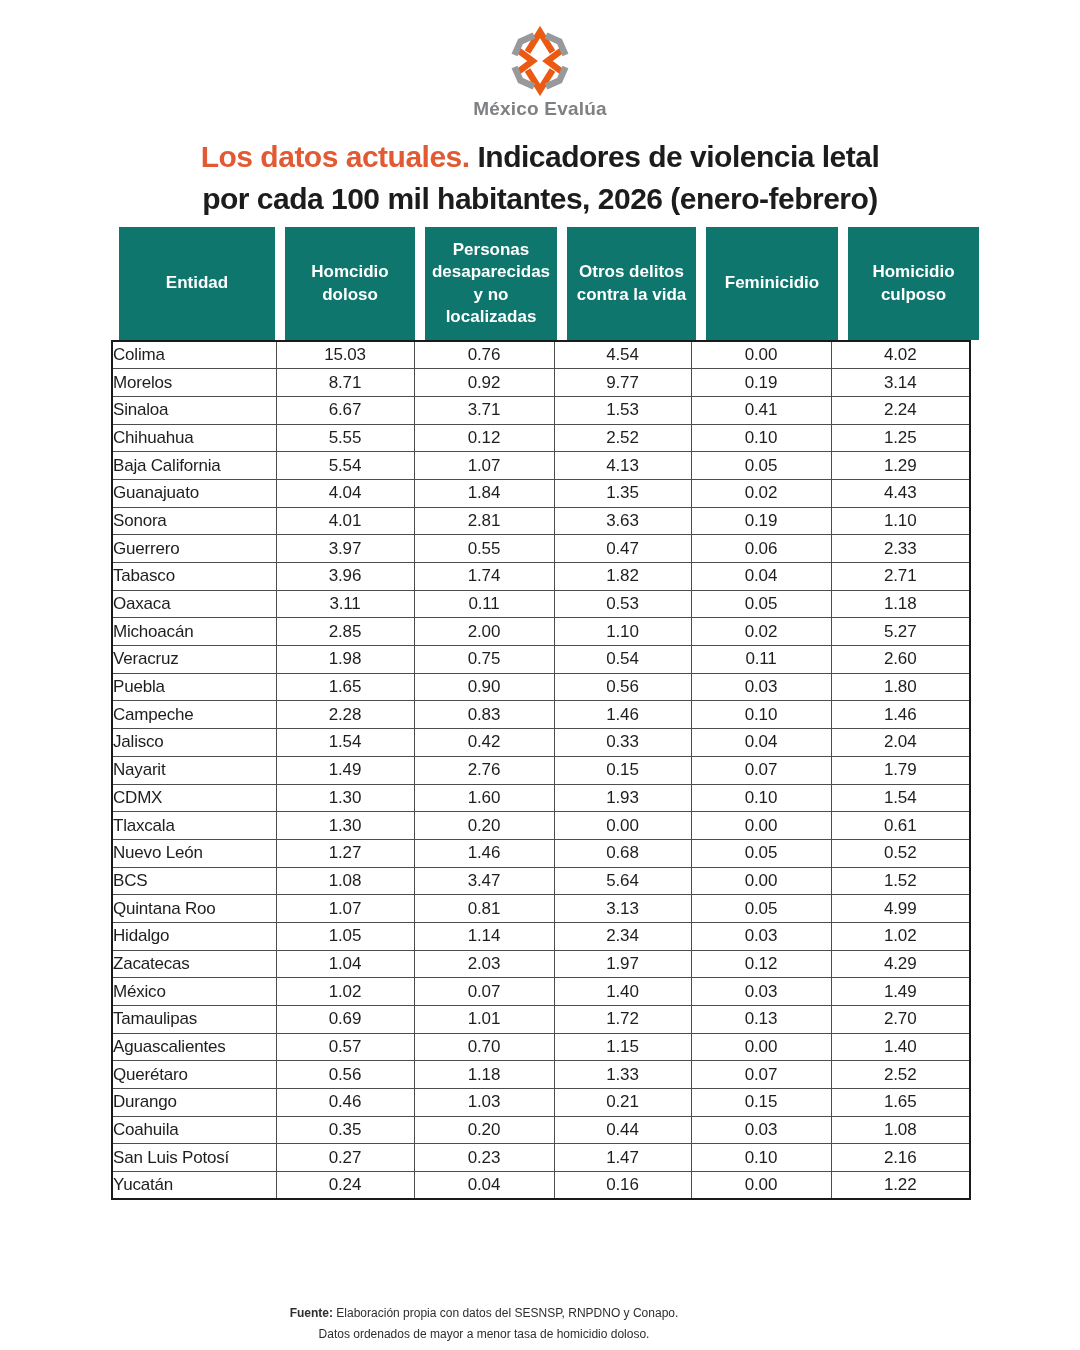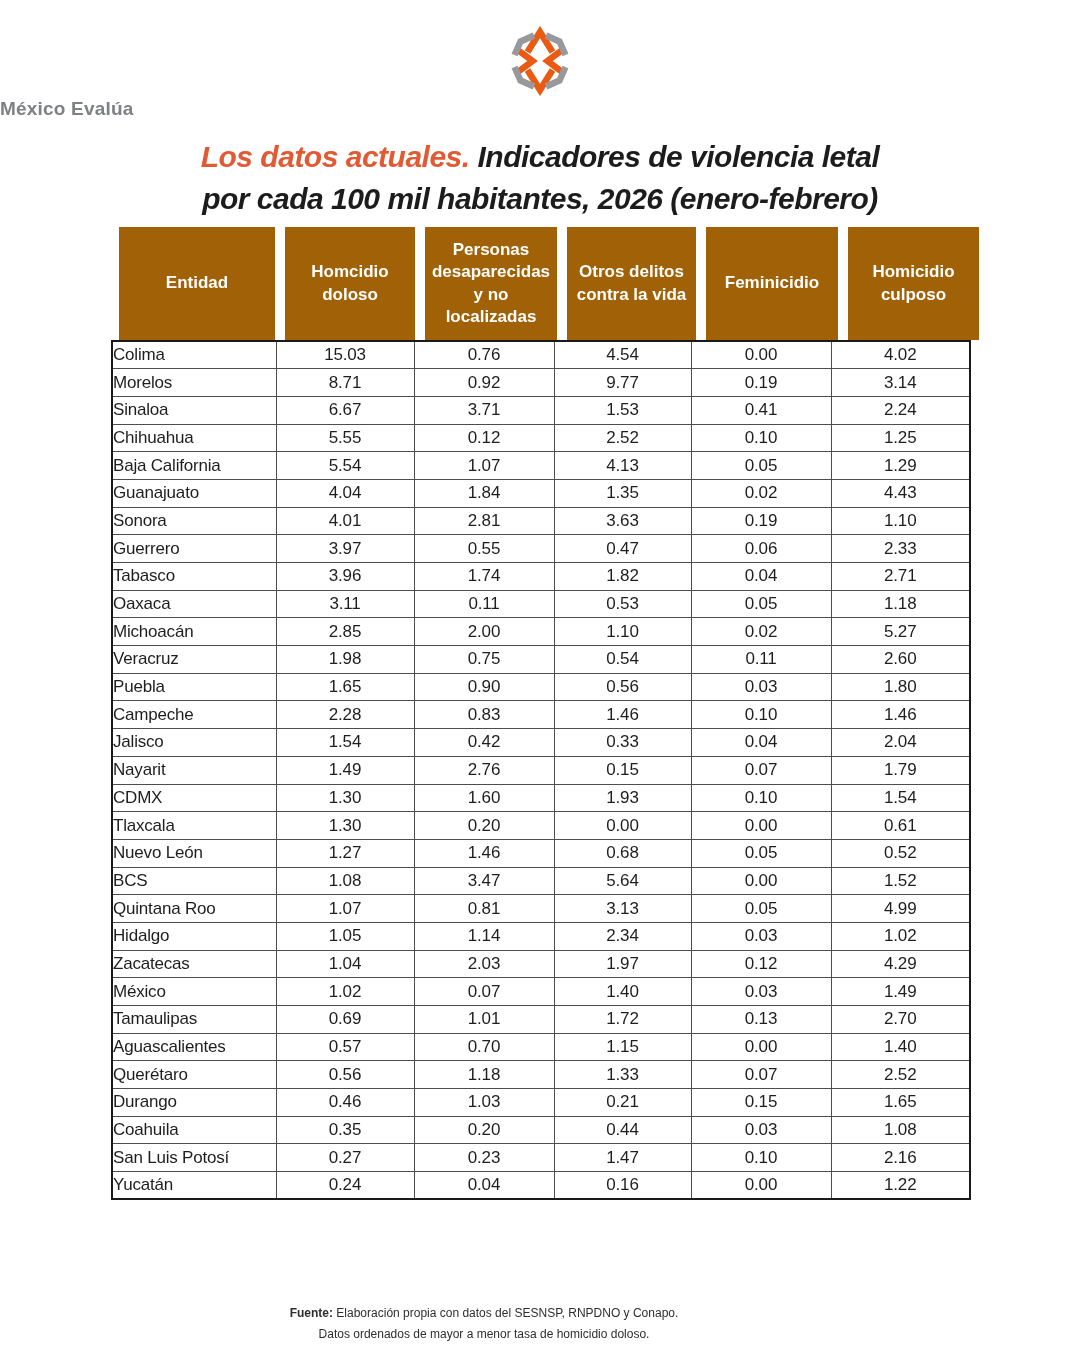--- a/index.html
+++ b/index.html
@@ -2,39 +2,39 @@
 <html><head>
 <meta charset="utf-8">
 <style>
   html,body{margin:0;padding:0;}
   body{
     width:1080px;height:1350px;position:relative;background:#ffffff;
     font-family:"Liberation Sans","DejaVu Sans",sans-serif;
     -webkit-font-smoothing:antialiased;
   }
   
-  .logo-wrap{position:absolute;top:26px;left:0;width:1080px;}
+  .logo-wrap{position:absolute;top:26px;left:0;width:1080px;text-align:center;}
   .logo-star{display:block;margin:0 auto;}
   .brand-name{
     margin-top:2px;font-size:19px;font-weight:bold;color:#7e8184;letter-spacing:.2px;
   }
   
   .title{
     position:absolute;top:136px;left:0;width:1080px;text-align:center;
-    font-weight:800;font-size:30px;line-height:42px;color:#1c1c1c;letter-spacing:-.5px;font-style:italic;
+    font-weight:800;font-size:30px;line-height:42px;color:#1c1c1c;letter-spacing:-.5px;
   }
   .title .accent{color:#e15a33;}
   
   .table-wrap{position:absolute;top:227px;left:111px;width:858px;}
   .thead{
     display:grid;grid-template-columns:164px 138px 140px 137px 140px 139px;
     column-gap:2px;background:#ffffff;height:113px;
   }
   .th{
-    background:#a16207;color:#ffffff;font-weight:bold;font-size:17px;line-height:1.3;
+    background:#0f766e;color:#ffffff;font-weight:bold;font-size:17px;line-height:1.3;
     display:flex;align-items:center;justify-content:center;text-align:center;
     padding:0 6px;box-sizing:border-box;margin-left:8px;
   }
   table.tbl{
     border-collapse:collapse;table-layout:fixed;width:858px;
     border:2px solid #1a1a1a;
   }
   table.tbl col.c0{width:164px}
   table.tbl col.c1{width:138px}
   table.tbl col.c2{width:140px}

